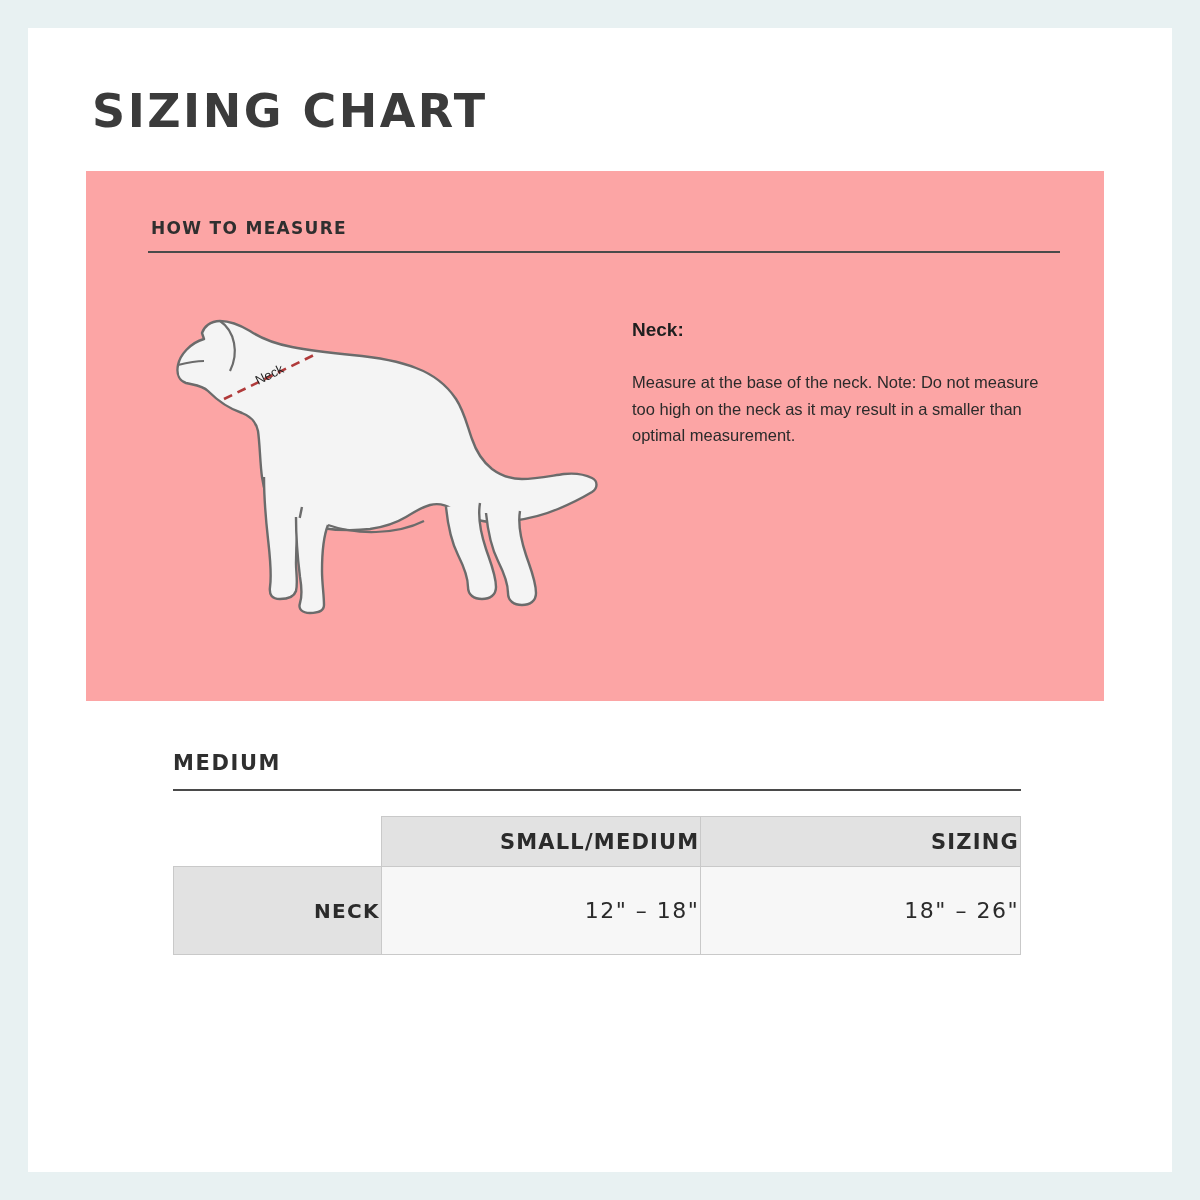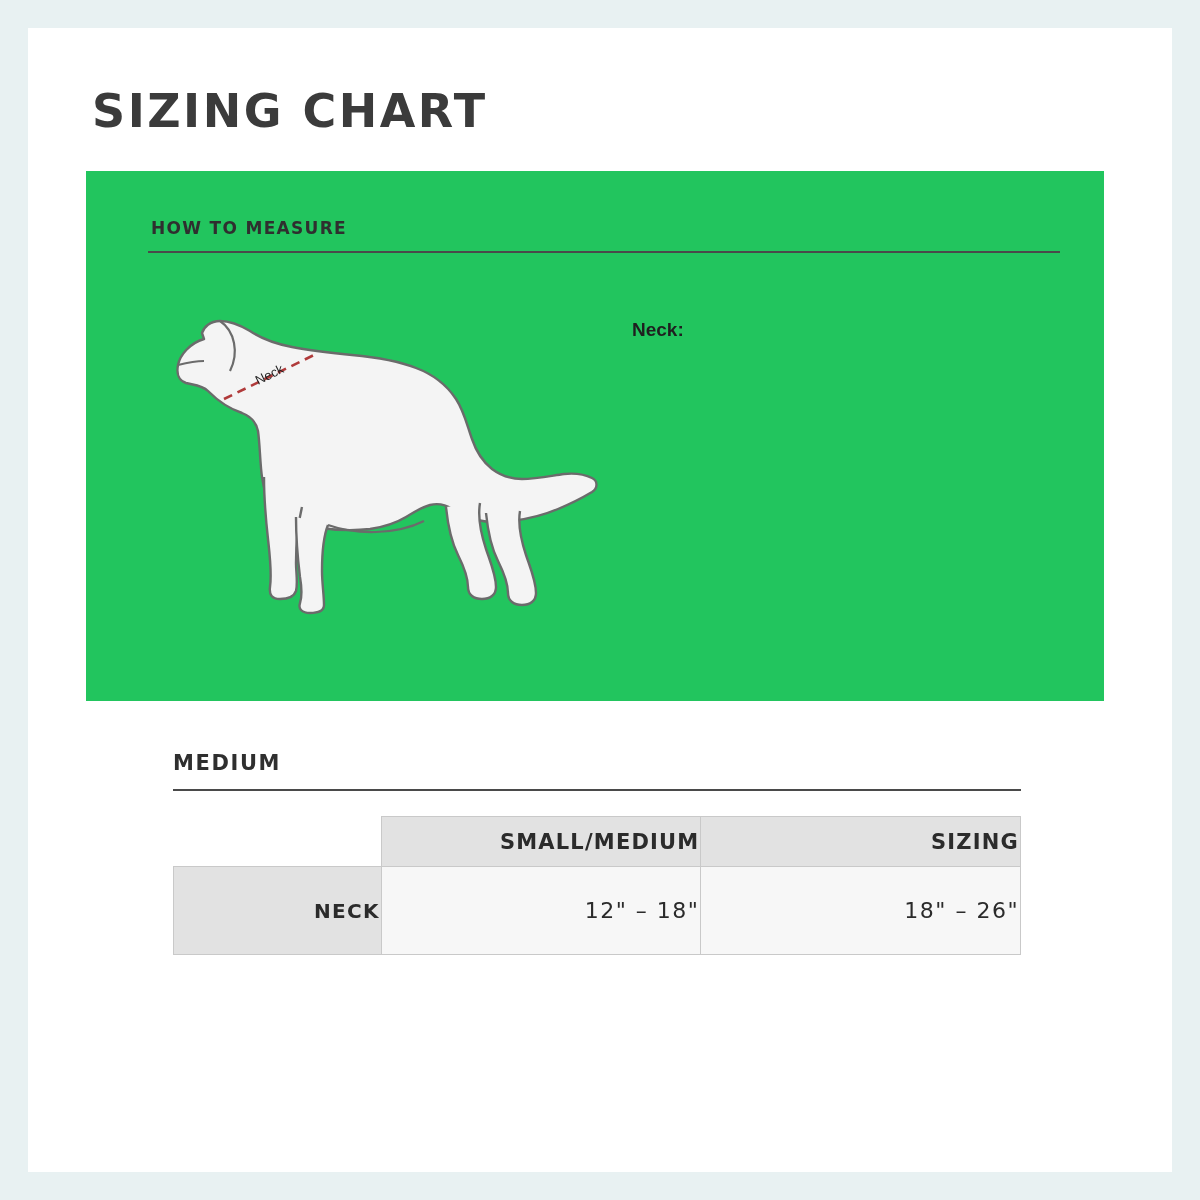--- a/index.html
+++ b/index.html
@@ -39,21 +39,21 @@
     font-family: "DejaVu Sans", sans-serif;
   }
 
   
   .panel {
     position: absolute;
     left: 58px;
     top: 143px;
     width: 1018px;
     height: 530px;
-    background: #22c55e;
+    background: #fca5a5;
   }
   .panel-heading {
     position: absolute;
     left: 65px;
     top: 47px;
     font-size: 17px;
     font-weight: bold;
     letter-spacing: 1.3px;
     color: #2f2f2f;
     font-family: "DejaVu Sans", sans-serif;
@@ -226,20 +226,21 @@
 
           <path d="M182,244 C210,254 250,254 278,240" fill="none" stroke="#6b6b6b" stroke-width="2.2"></path>
 
           <line x1="78" y1="118" x2="168" y2="74" stroke="#b03a3a" stroke-width="2.6" stroke-dasharray="9,6"></line>
           <text class="neck-label" x="112" y="104" transform="rotate(-26 112 104)">Neck</text>
         </svg>
       </div>
 
       <div class="desc">
         <div class="desc-title">Neck:</div>
+        <div class="desc-body">Measure at the base of the neck. Note: Do not measure too high on the neck as it may result in a smaller than optimal measurement.</div>
       </div>
     </div>
 
     <div class="section-heading">MEDIUM</div>
     <div class="section-rule"></div>
 
     <table class="sizes">
       <thead>
         <tr>
           <th class="corner"></th>

